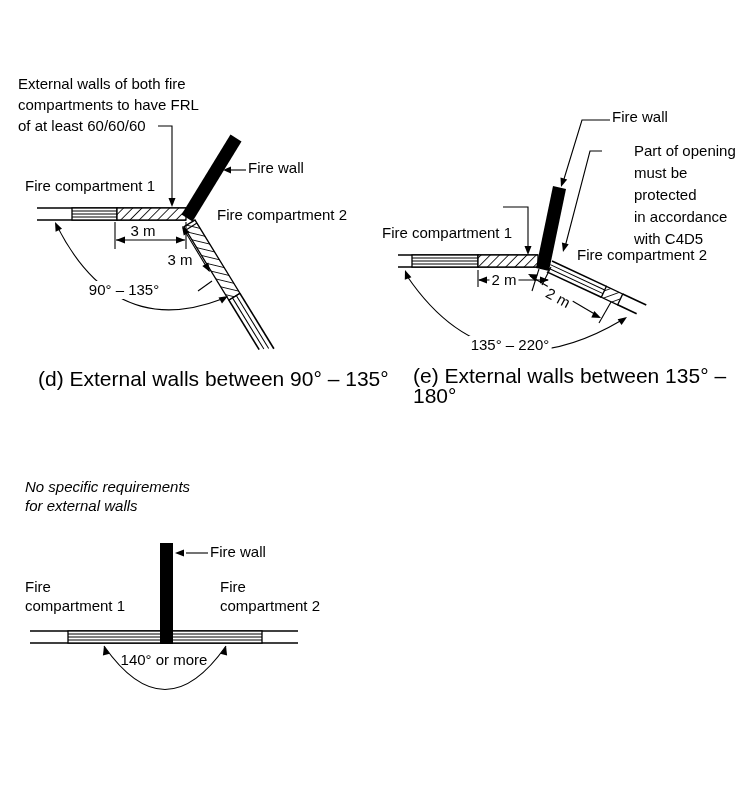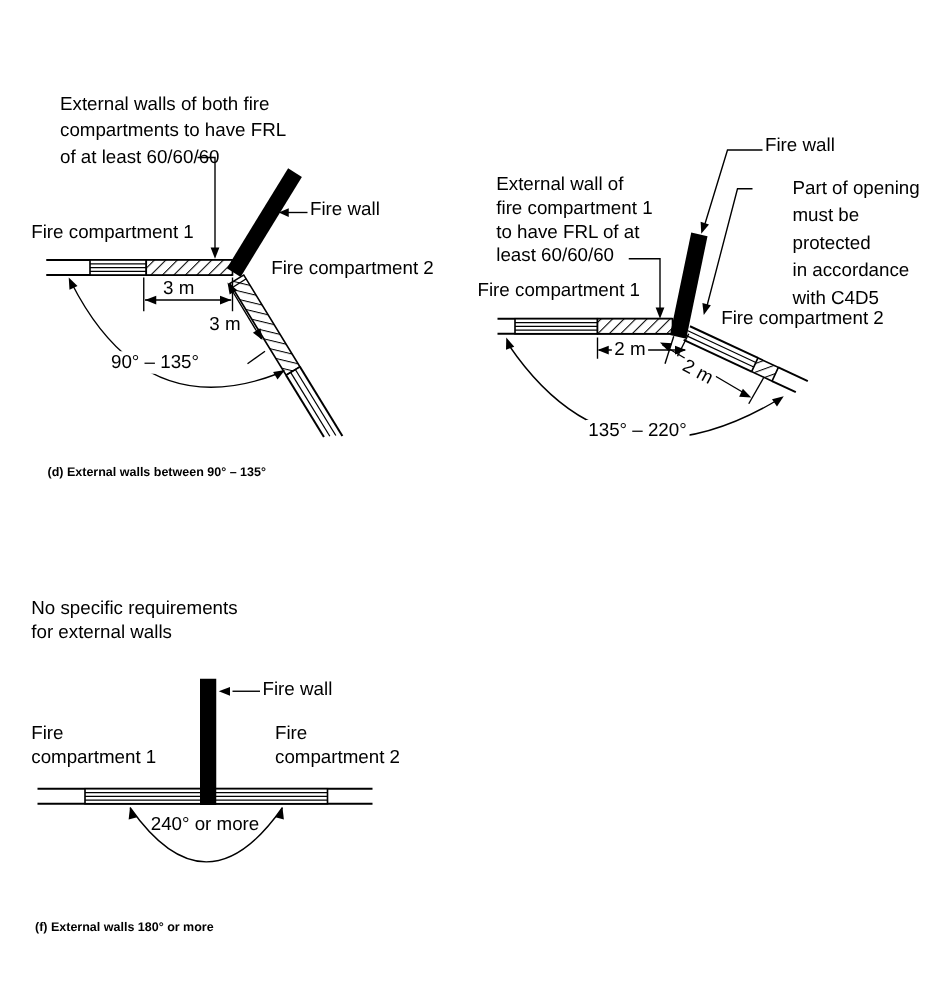--- a/index.html
+++ b/index.html
@@ -17,21 +17,21 @@
   .bk{fill:#000;stroke:none;}
   .ah{fill:#000;stroke:none;}
   
   .t{
     position:absolute;font-size:15px;line-height:20px;
     white-space:pre-line;color:#000;
   }
   .lh19{line-height:19px;}
   .lh21{line-height:21px;}
   .lh22{line-height:22px;}
-  .cap{font-weight:bold;font-size:10px;line-height:20px;}
+  .cap{font-weight:normal;font-size:21px;line-height:20px;}
   .ctr{transform:translate(-50%,-50%);line-height:18px;white-space:nowrap;}
   .bg{background:#ffffff;padding:0 2px;}
   .rot28{transform:translate(-50%,-50%) rotate(28deg);line-height:18px;white-space:nowrap;background:#ffffff;padding:0 2px;}
 </style>
 </head>
 <body>
 
 <div class="canvas">
 
   <svg width="749" height="796" viewBox="0 0 749 796">
@@ -147,49 +147,45 @@
 
       <line class="tn" x1="208" y1="553" x2="186" y2="553"></line>
       <polygon class="ah" points="175,553 184,549.5 184,556.5"></polygon>
 
       <path class="tn" d="M104,646 Q165,733 226,646"></path>
       <polygon class="ah" points="104,646 109.7,653.8 102.9,655.6"></polygon>
       <polygon class="ah" points="226,646 227.1,655.6 220.3,653.8"></polygon>
     </g>
   </svg>
 
-  <div class="t lh21" style="left:18px;top:73px;margin-left:30px;">External walls of both fire
+  <div class="t lh21" style="left:18px;top:73px;">External walls of both fire
 compartments to have FRL
 of at least 60/60/60</div>
   <div class="t" style="left:248px;top:158px;">Fire wall</div>
   <div class="t" style="left:25px;top:176px;">Fire compartment 1</div>
   <div class="t" style="left:217px;top:205px;">Fire compartment 2</div>
   <div class="t ctr" style="left:143px;top:231px;">3 m</div>
   <div class="t ctr" style="left:180px;top:260px;">3 m</div>
   <div class="t ctr bg" style="left:124px;top:290px;text-align:right;">90° – 135°</div>
   <div class="t cap" style="left:38px;top:369px;">(d) External walls between 90° – 135°</div>
 
-  <div class="t lh19" style="left:397px;top:138px;">External wall of
-fire compartment 1
-to have FRL of at
-least 60/60/60</div>
   <div class="t lh22" style="left:603px;top:140px;margin-left:31px;">Part of opening
 must be protected
 in accordance
 with C4D5</div>
   <div class="t" style="left:612px;top:107px;">Fire wall</div>
   <div class="t" style="left:382px;top:223px;">Fire compartment 1</div>
   <div class="t" style="left:577px;top:245px;">Fire compartment 2</div>
   <div class="t ctr bg" style="left:504px;top:280px;">2 m</div>
   <div class="t rot28" style="left:558px;top:298px;">2 m</div>
   <div class="t ctr bg" style="left:510px;top:345px;">135° – 220°</div>
+  <div class="t cap" style="left:413px;top:366px;">(e) External walls between 135° – 180°</div>
 
-  <div class="t lh19" style="left:25px;top:477px;">No specific requirements
+  <div class="t lh19" style="left:25px;top:477px;font-style:italic;">No specific requirements
 for external walls</div>
   <div class="t" style="left:210px;top:542px;">Fire wall</div>
   <div class="t lh19" style="left:25px;top:577px;">Fire
 compartment 1</div>
   <div class="t lh19" style="left:220px;top:577px;">Fire
 compartment 2</div>
-  <div class="t ctr" style="left:164px;top:660px;">240° or more</div>
-  <div class="t cap" style="left:28px;top:733px;">(f) External walls 180° or more</div>
+  <div class="t ctr" style="left:164px;top:660px;">140° or more</div>
 
 </div>
 
 </body></html>

